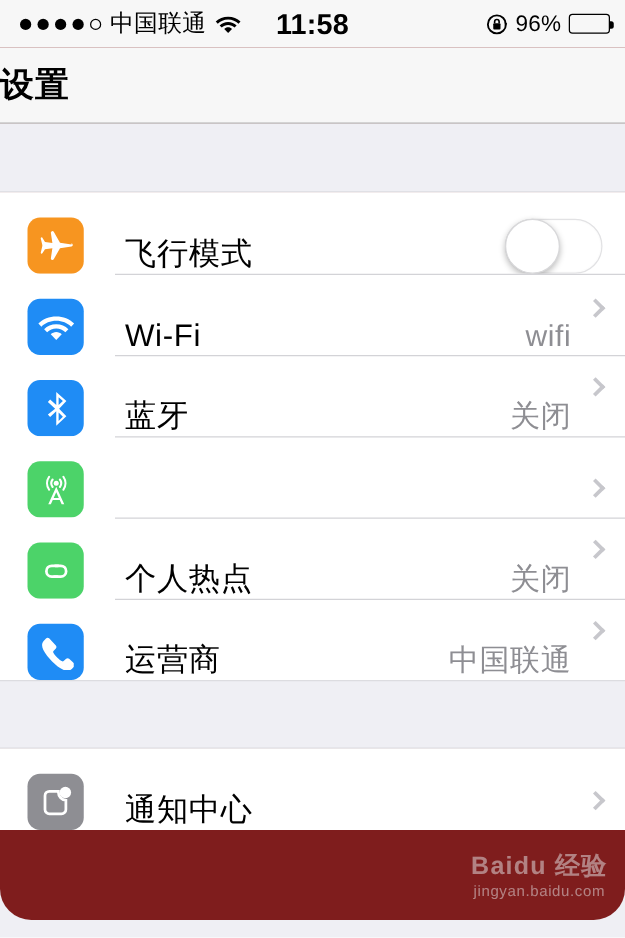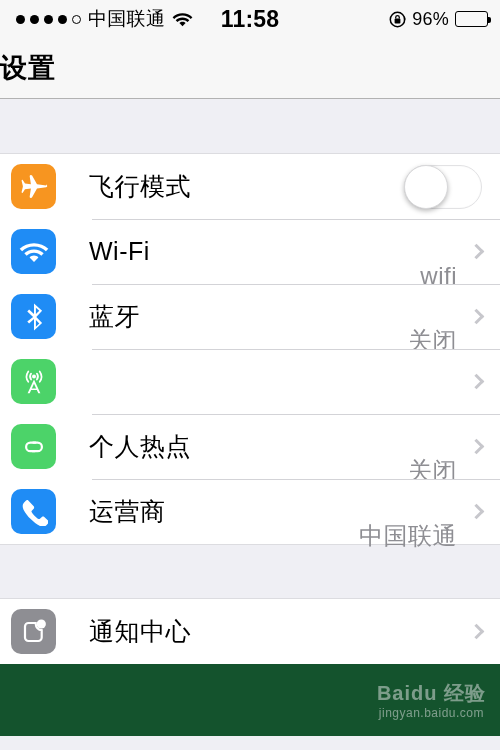--- a/index.html
+++ b/index.html
@@ -4,21 +4,21 @@
 <style>
   * { margin:0; padding:0; box-sizing:border-box; }
   html,body { width:500px; height:750px; }
   body {
     font-family:"Liberation Sans","DejaVu Sans",sans-serif;
     background:#efeff4;
     overflow:hidden;
     position:relative;
     -webkit-font-smoothing:antialiased;
   }
-  .phone { width:500px; height:736px; position:relative; background:#14532d; }
+  .phone { width:500px; height:736px; position:relative; background:#7f1d1d;border-radius:25px; }
 
   
   .statusbar {
     height:38px; background:#f7f7f7;
     display:flex; align-items:center;
     position:relative;
     font-size:19px; color:#000;
   }
   .sb-left { display:flex; align-items:center; gap:7px; padding-left:16px; }
   .dots { display:flex; align-items:center; gap:5px; }
@@ -50,22 +50,22 @@
   }
   .navtitle { font-size:27px; font-weight:bold; color:#000; letter-spacing:1px; }
 
   
   .gap { background:#efeff4; }
   .gap.g1 { height:55px; border-bottom:1px solid #dcdce0; }
   .gap.g2 { height:55px; border-top:1px solid #dcdce0; border-bottom:1px solid #dcdce0; }
 
   .group { background:#fff; }
   .row {
-    height:65px; display:flex; align-items:center;
-    padding-left:11px; position:relative; background:#fff;
+    height:65px; display:flex; align-items:flex-end;
+    padding-left:22px; position:relative; background:#fff;
   }
   .row + .row:before {
     content:""; position:absolute; left:92px; right:0; top:0; height:1px; background:#d3d3d7;
   }
   .icon {
     width:45px; height:45px; border-radius:10px;
     display:flex; align-items:center; justify-content:center;
     flex:0 0 45px; position:relative;
   }
   .label {

